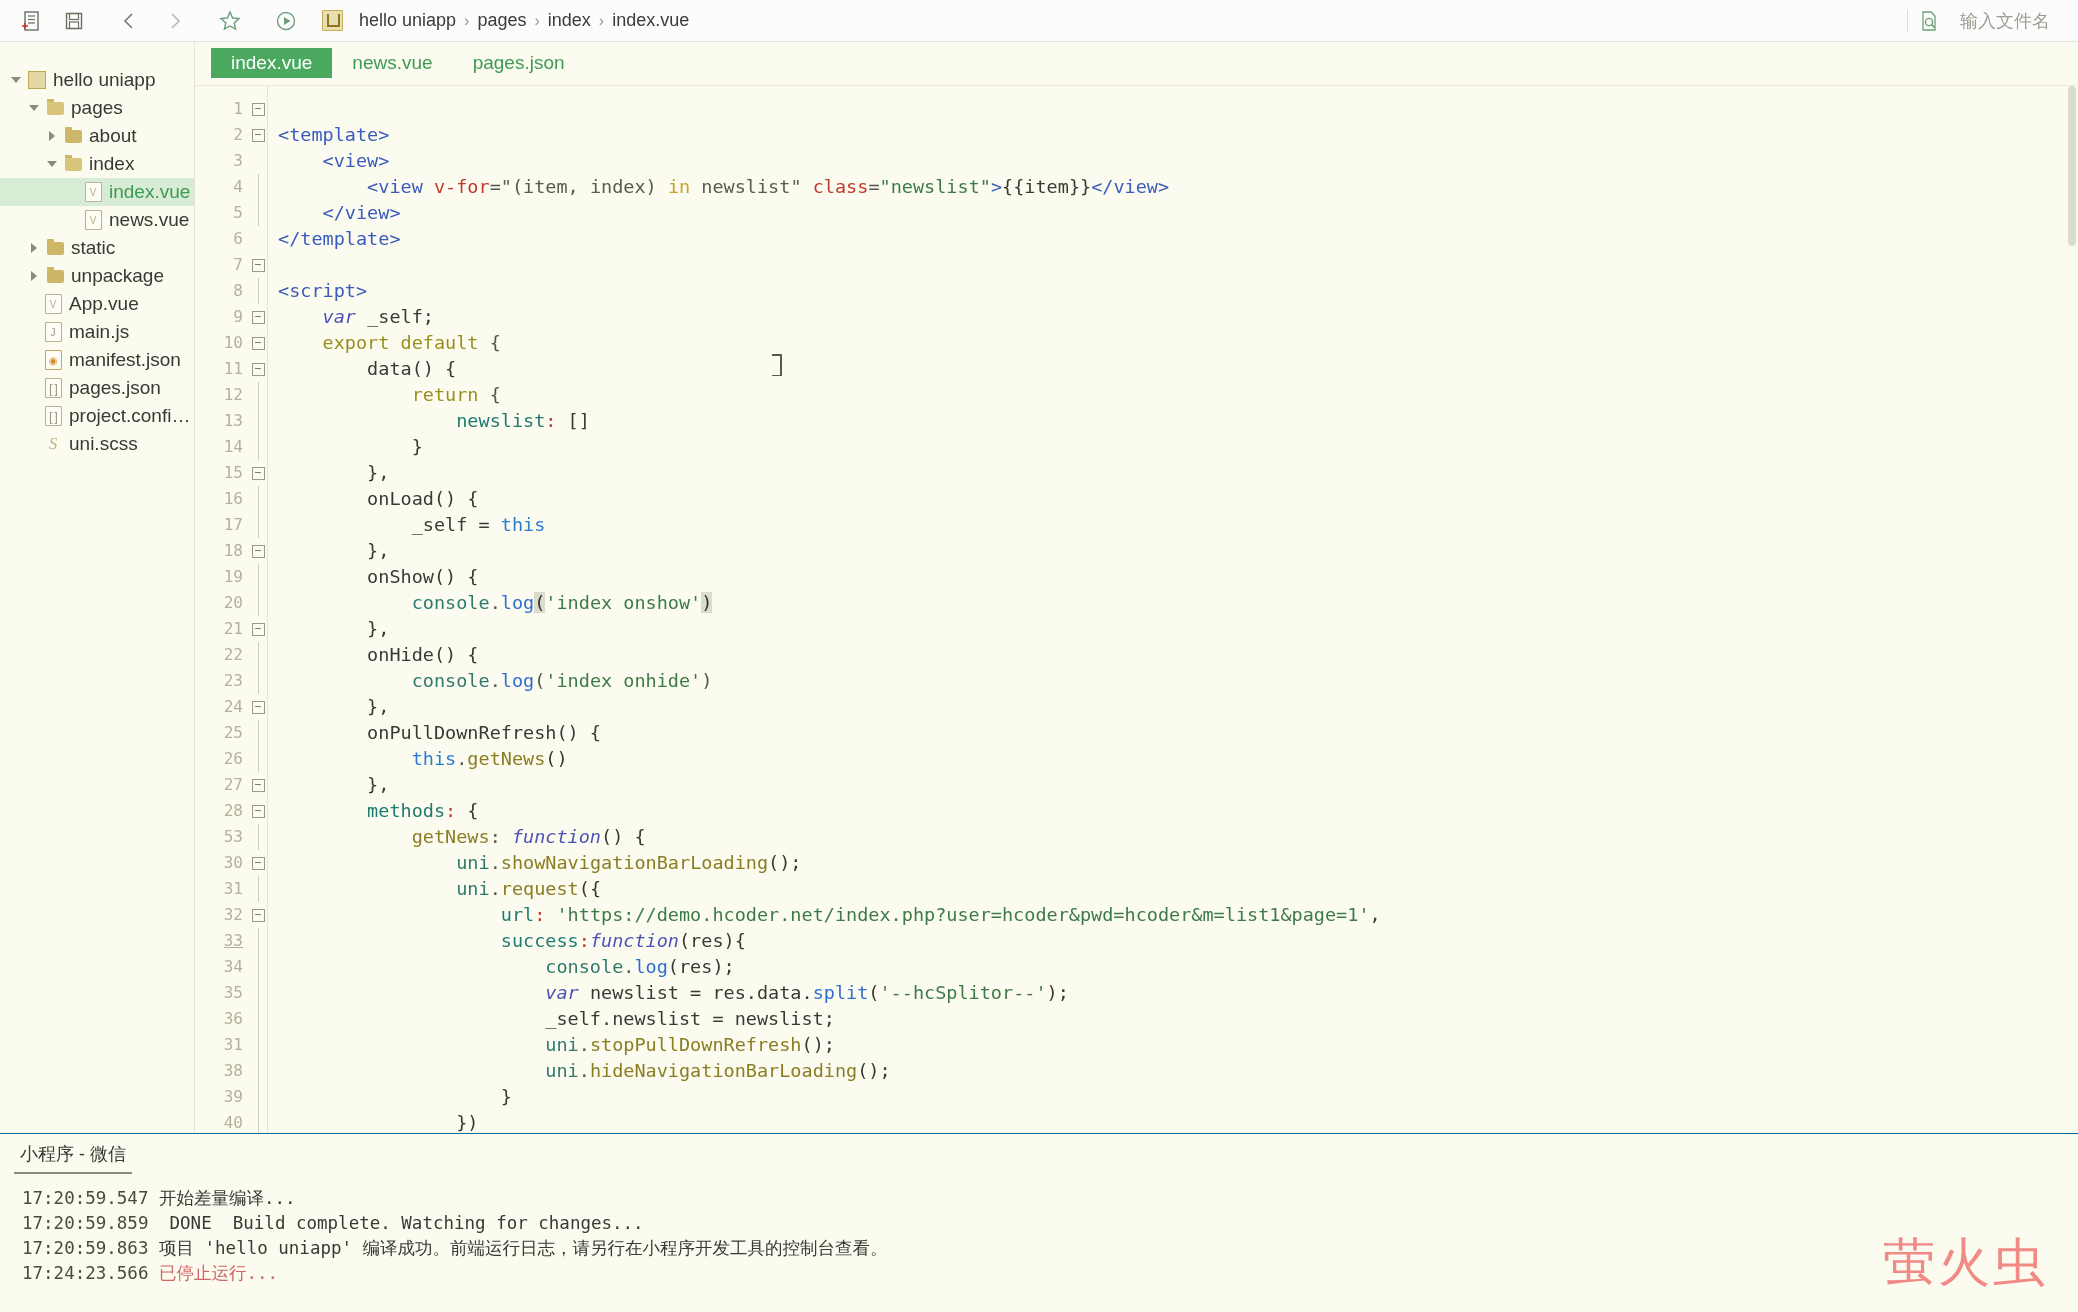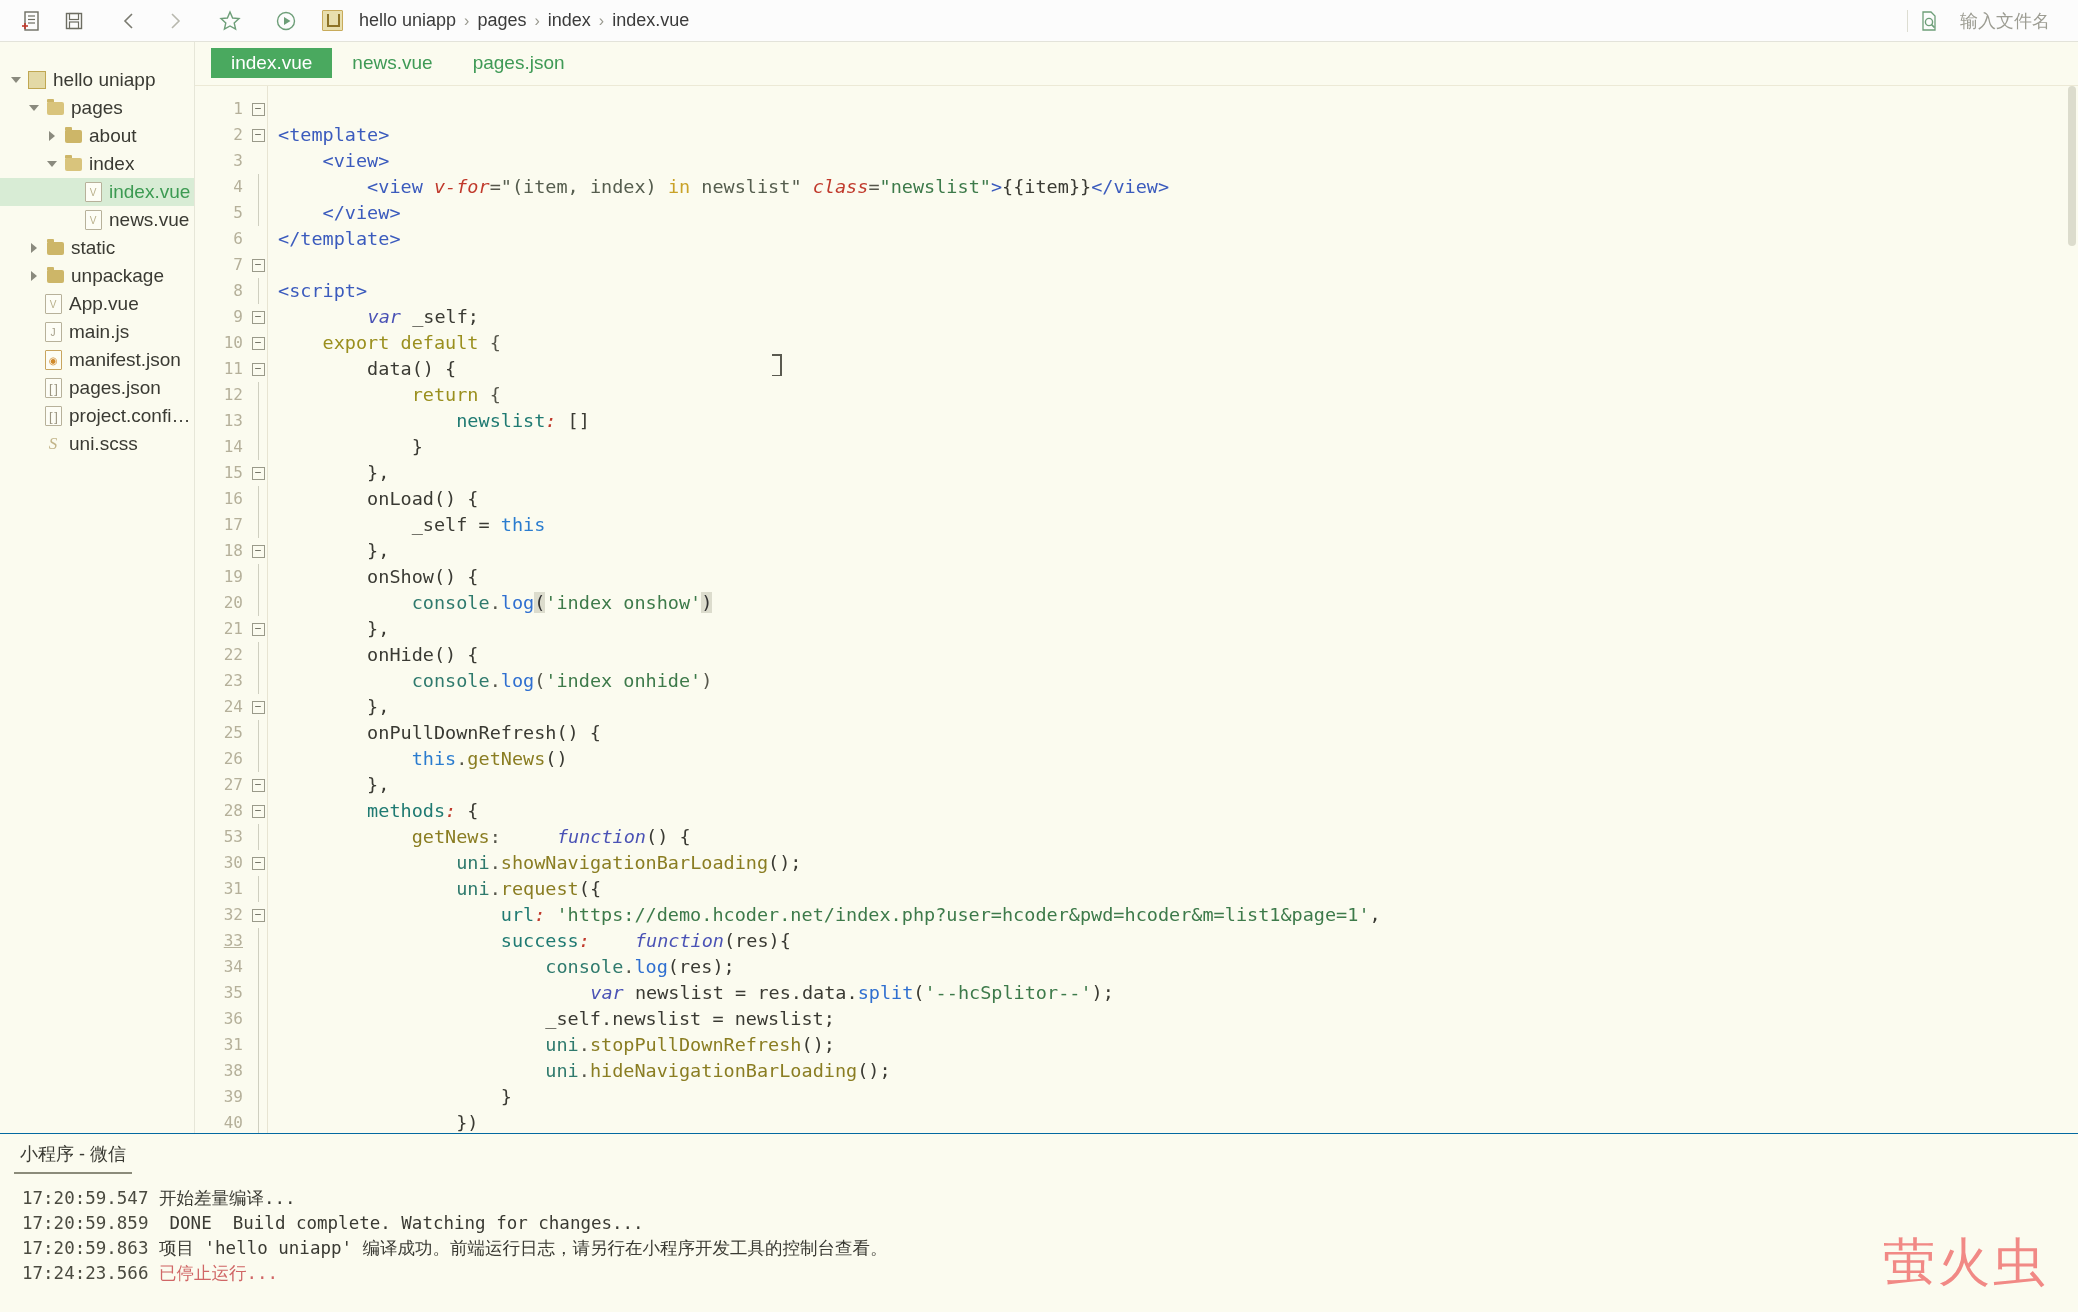--- a/index.html
+++ b/index.html
@@ -103,25 +103,25 @@
   .fold .bar{display:inline-block;width:1px;height:26px;background:#cfcfc0;vertical-align:top;}
   .codewrap{flex:1;min-width:0;position:relative;padding-top:10px;overflow:hidden;
     border-left:1px solid #e7e4d2;}
   .code{
     font-family:"DejaVu Sans Mono","Liberation Mono",monospace;
     font-size:18.5px;line-height:26px;white-space:pre;color:#333;
   }
   .code .ln{display:block;height:26px;padding-left:10px;}
   
   .t-tag{color:#3b5bbd;}
-  .t-attr{color:#c0392b;font-style:italic;}
+  .t-attr{color:#c0392b;}
   .t-str{color:#3d7a4a;}
   .t-strq{color:#555d4e;}
   .t-kw{color:#9a8f1e;}
-  .t-kwi{color:#4a52b5;font-style:italic;margin-left:45px;}
+  .t-kwi{color:#4a52b5;font-style:italic;}
   .t-in{color:#c9a227;}
   .t-prop{color:#1f7a72;}
   .t-this{color:#2a7ccf;margin-top:28px;}
   .t-fn{color:#8a7d22;}
   .t-obj{color:#2f7a6d;}
   .t-meth{color:#2f6fd0;}
   .t-plain{color:#3a3a33;}
   .t-punc{color:#55554a;}
   .t-url{color:#3d7a4a;}
   .match{background:#dcdccd;}

